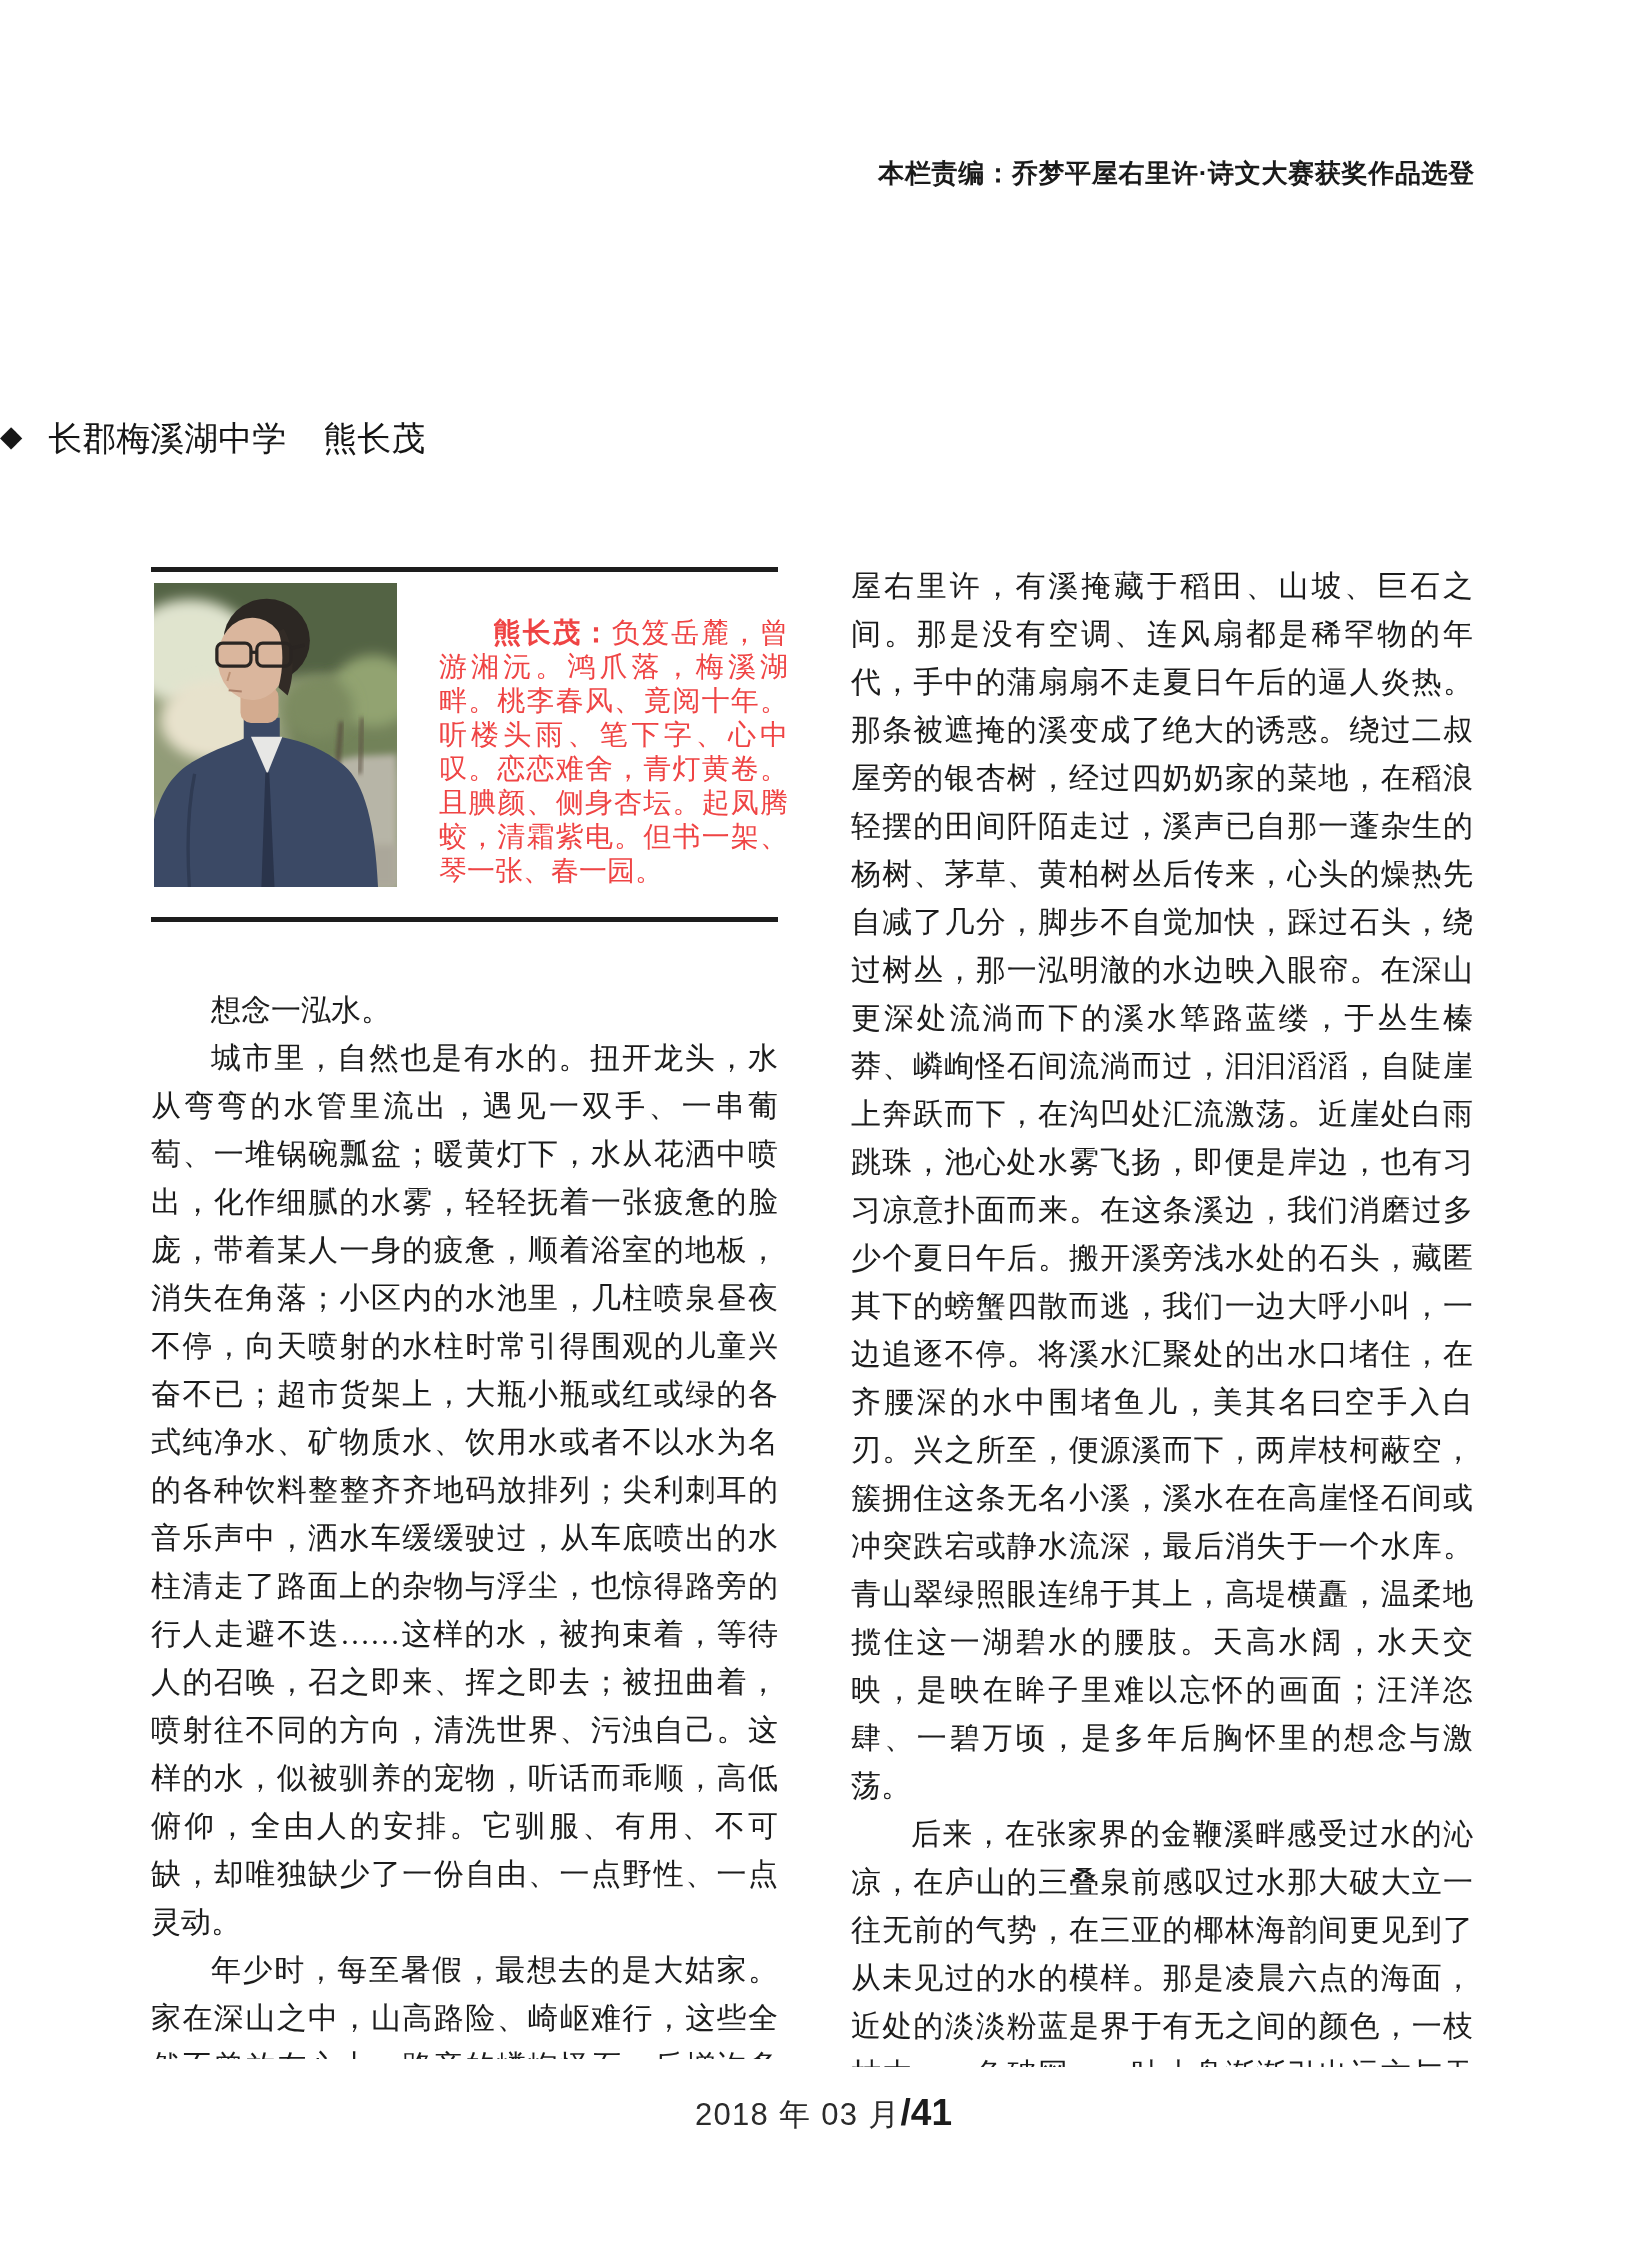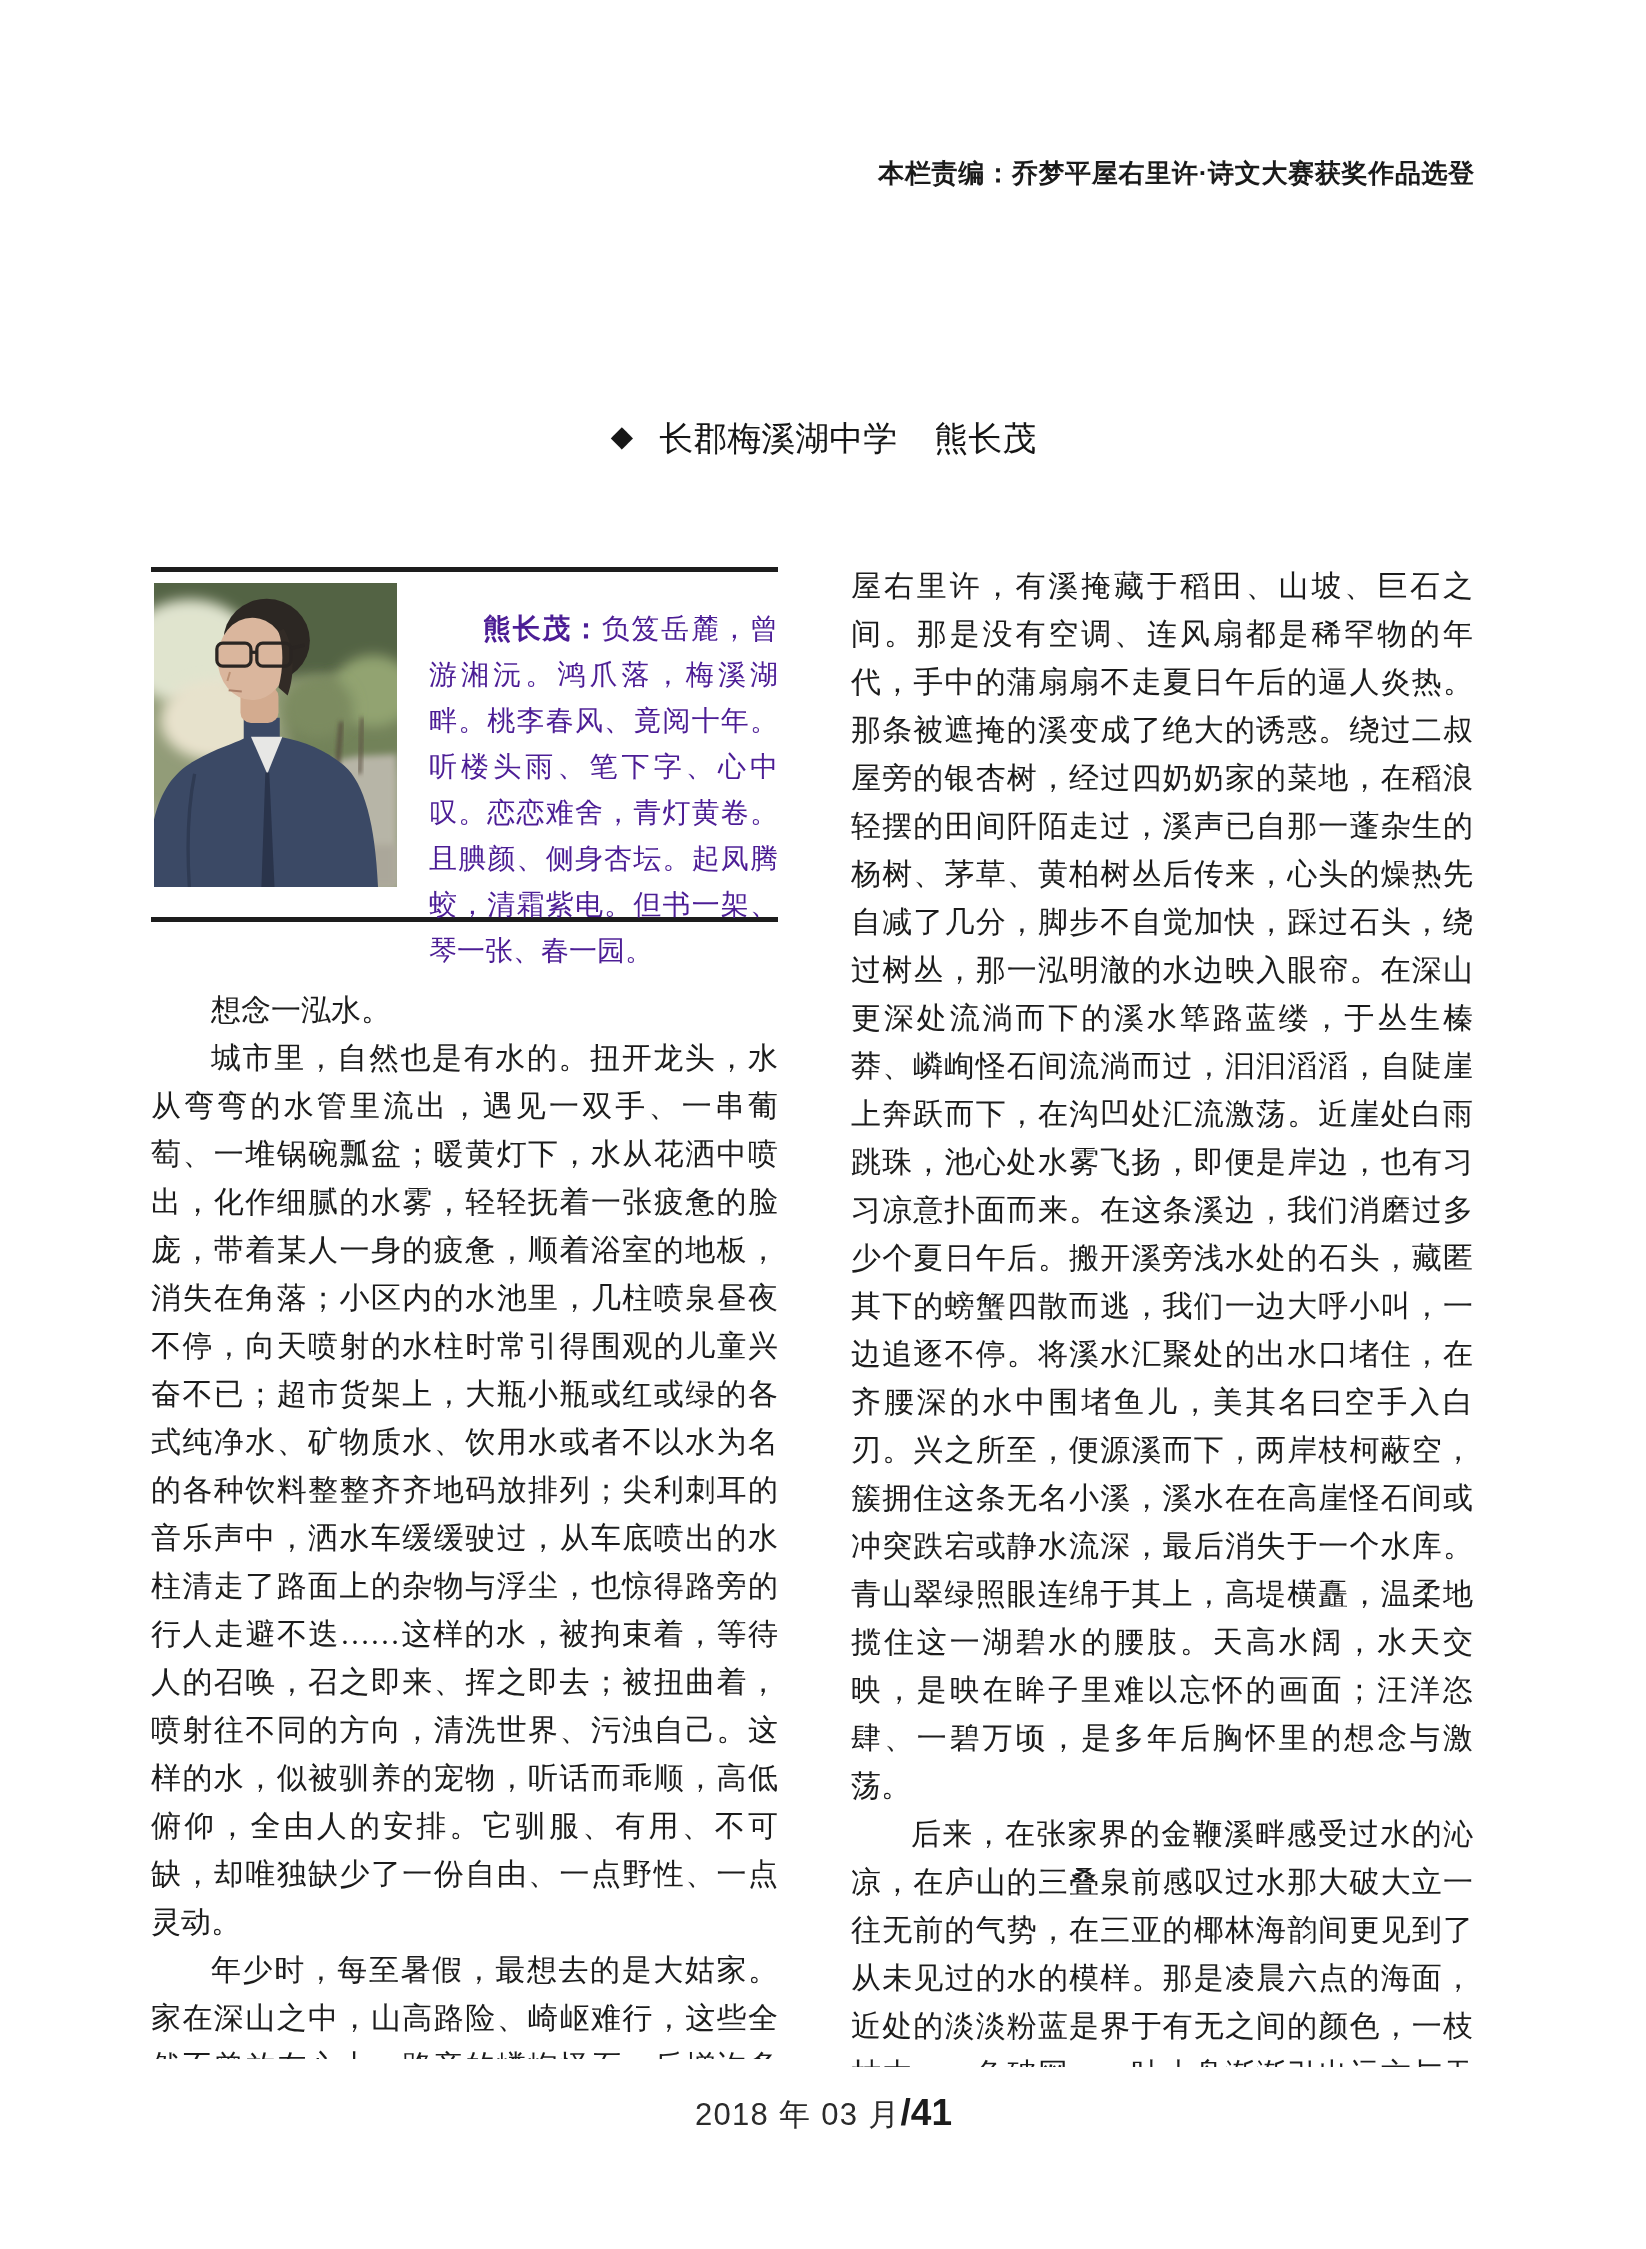--- a/index.html
+++ b/index.html
@@ -44,21 +44,21 @@
     font-weight: 700;
     letter-spacing: 1.3px;
     color: #DC8E4C;
     font-family: "Liberation Serif", "DejaVu Serif", serif;
   }
   .byline {
     position: absolute;
     top: 416px;
     left: 0;
     width: 100%;
-    text-align: center;
+    text-align: left;
     font-size: 34px;
     color: #161616;
   }
   .byline .diamond {
     font-size: 29px;
     vertical-align: 3.9px;
     margin-right: 26px;
     color: #161616;
   }
   .byline .school { margin-right: 37px; }
@@ -82,27 +82,27 @@
     height: 304px;
     overflow: hidden;
     background: #8e9873;
   }
   .photo svg { display: block; width: 100%; height: 100%; }
   .bio-text {
     position: absolute;
     left: 278px;
     top: 34px;
     width: 349px;
-    margin: 0;
+    margin: 10px;
     font-size: 28px;
-    line-height: 46px;
+    line-height: 34px;
     text-align: justify;
     text-justify: inter-character;
     text-indent: 54px;
-    color: #4c1d95;
+    color: #ef4444;
   }
   .bio-name {
     font-family: "Liberation Sans", "DejaVu Sans", sans-serif;
     font-weight: 700;
   }
   .bio-sep { font-family: "Liberation Sans", "DejaVu Sans", sans-serif; font-weight: 700; }
 
   
   .col {
     position: absolute;

